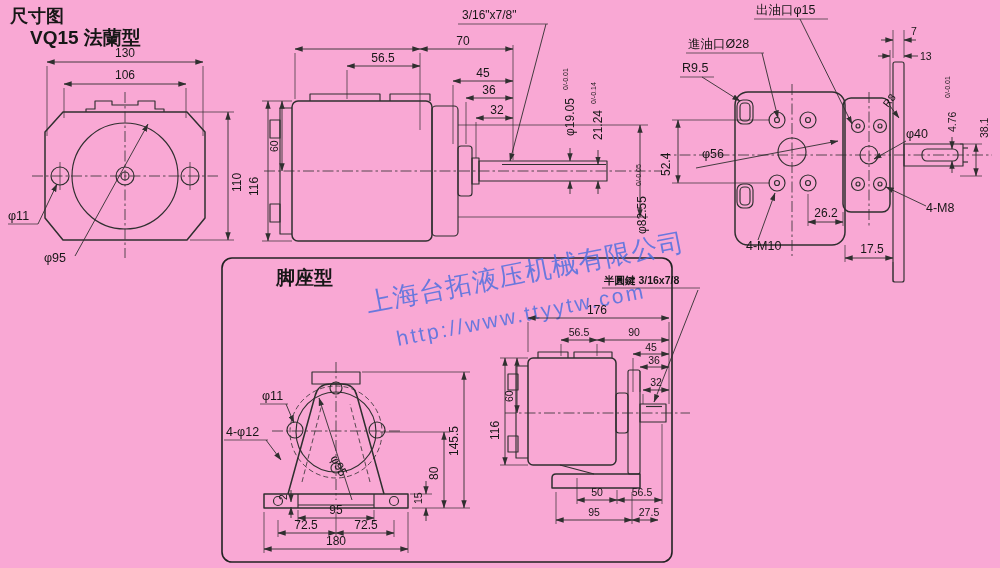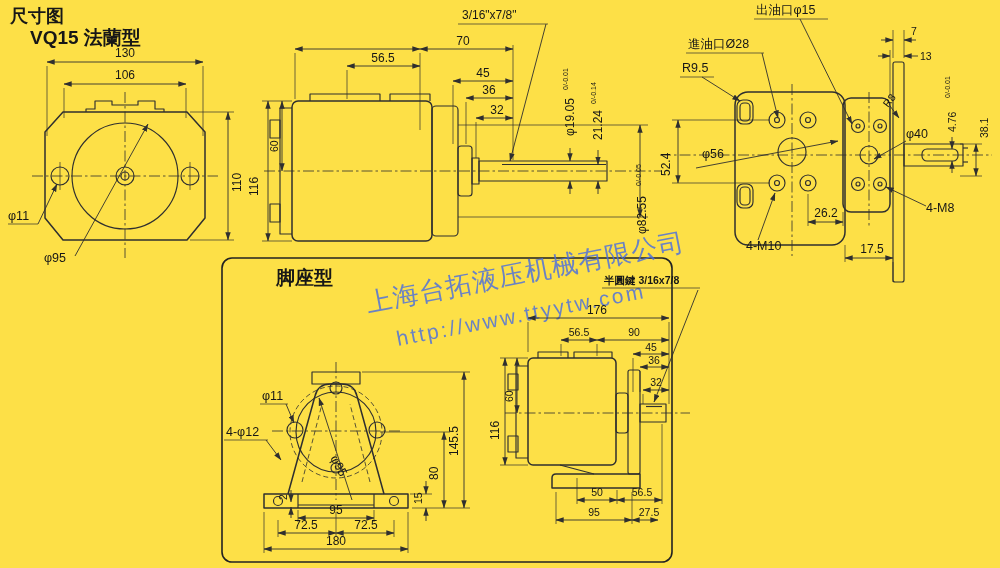--- a/index.html
+++ b/index.html
@@ -1,16 +1,16 @@
 <!DOCTYPE html>
 <html><head>
 <meta charset="utf-8">
 <style>
   html,body{margin:0;padding:0;background:#ffffff;}
-  #stage{position:relative;width:1000px;height:568px;background:#fde047;
+  #stage{position:relative;width:1000px;height:568px;background:#f9a8d4;
          font-family:"Liberation Sans", sans-serif;}
   svg{position:absolute;left:0;top:0;}
   .ln  {stroke:#2f2f2f;stroke-width:1.15;fill:none;stroke-linejoin:round;}
   .th  {stroke-width:1.5;}
   .dim {stroke:#2f2f2f;stroke-width:0.9;fill:none;}
   .ext {stroke:#2f2f2f;stroke-width:0.7;fill:none;}
   .cl  {stroke:#2f2f2f;stroke-width:0.8;stroke-dasharray:11 3 2.5 3;fill:none;}
   .dsh {stroke:#2f2f2f;stroke-width:0.8;stroke-dasharray:5 3;fill:none;}
   text {fill:#171717;font-family:"Liberation Sans", sans-serif;}
   .dt  {font-size:12px;}

